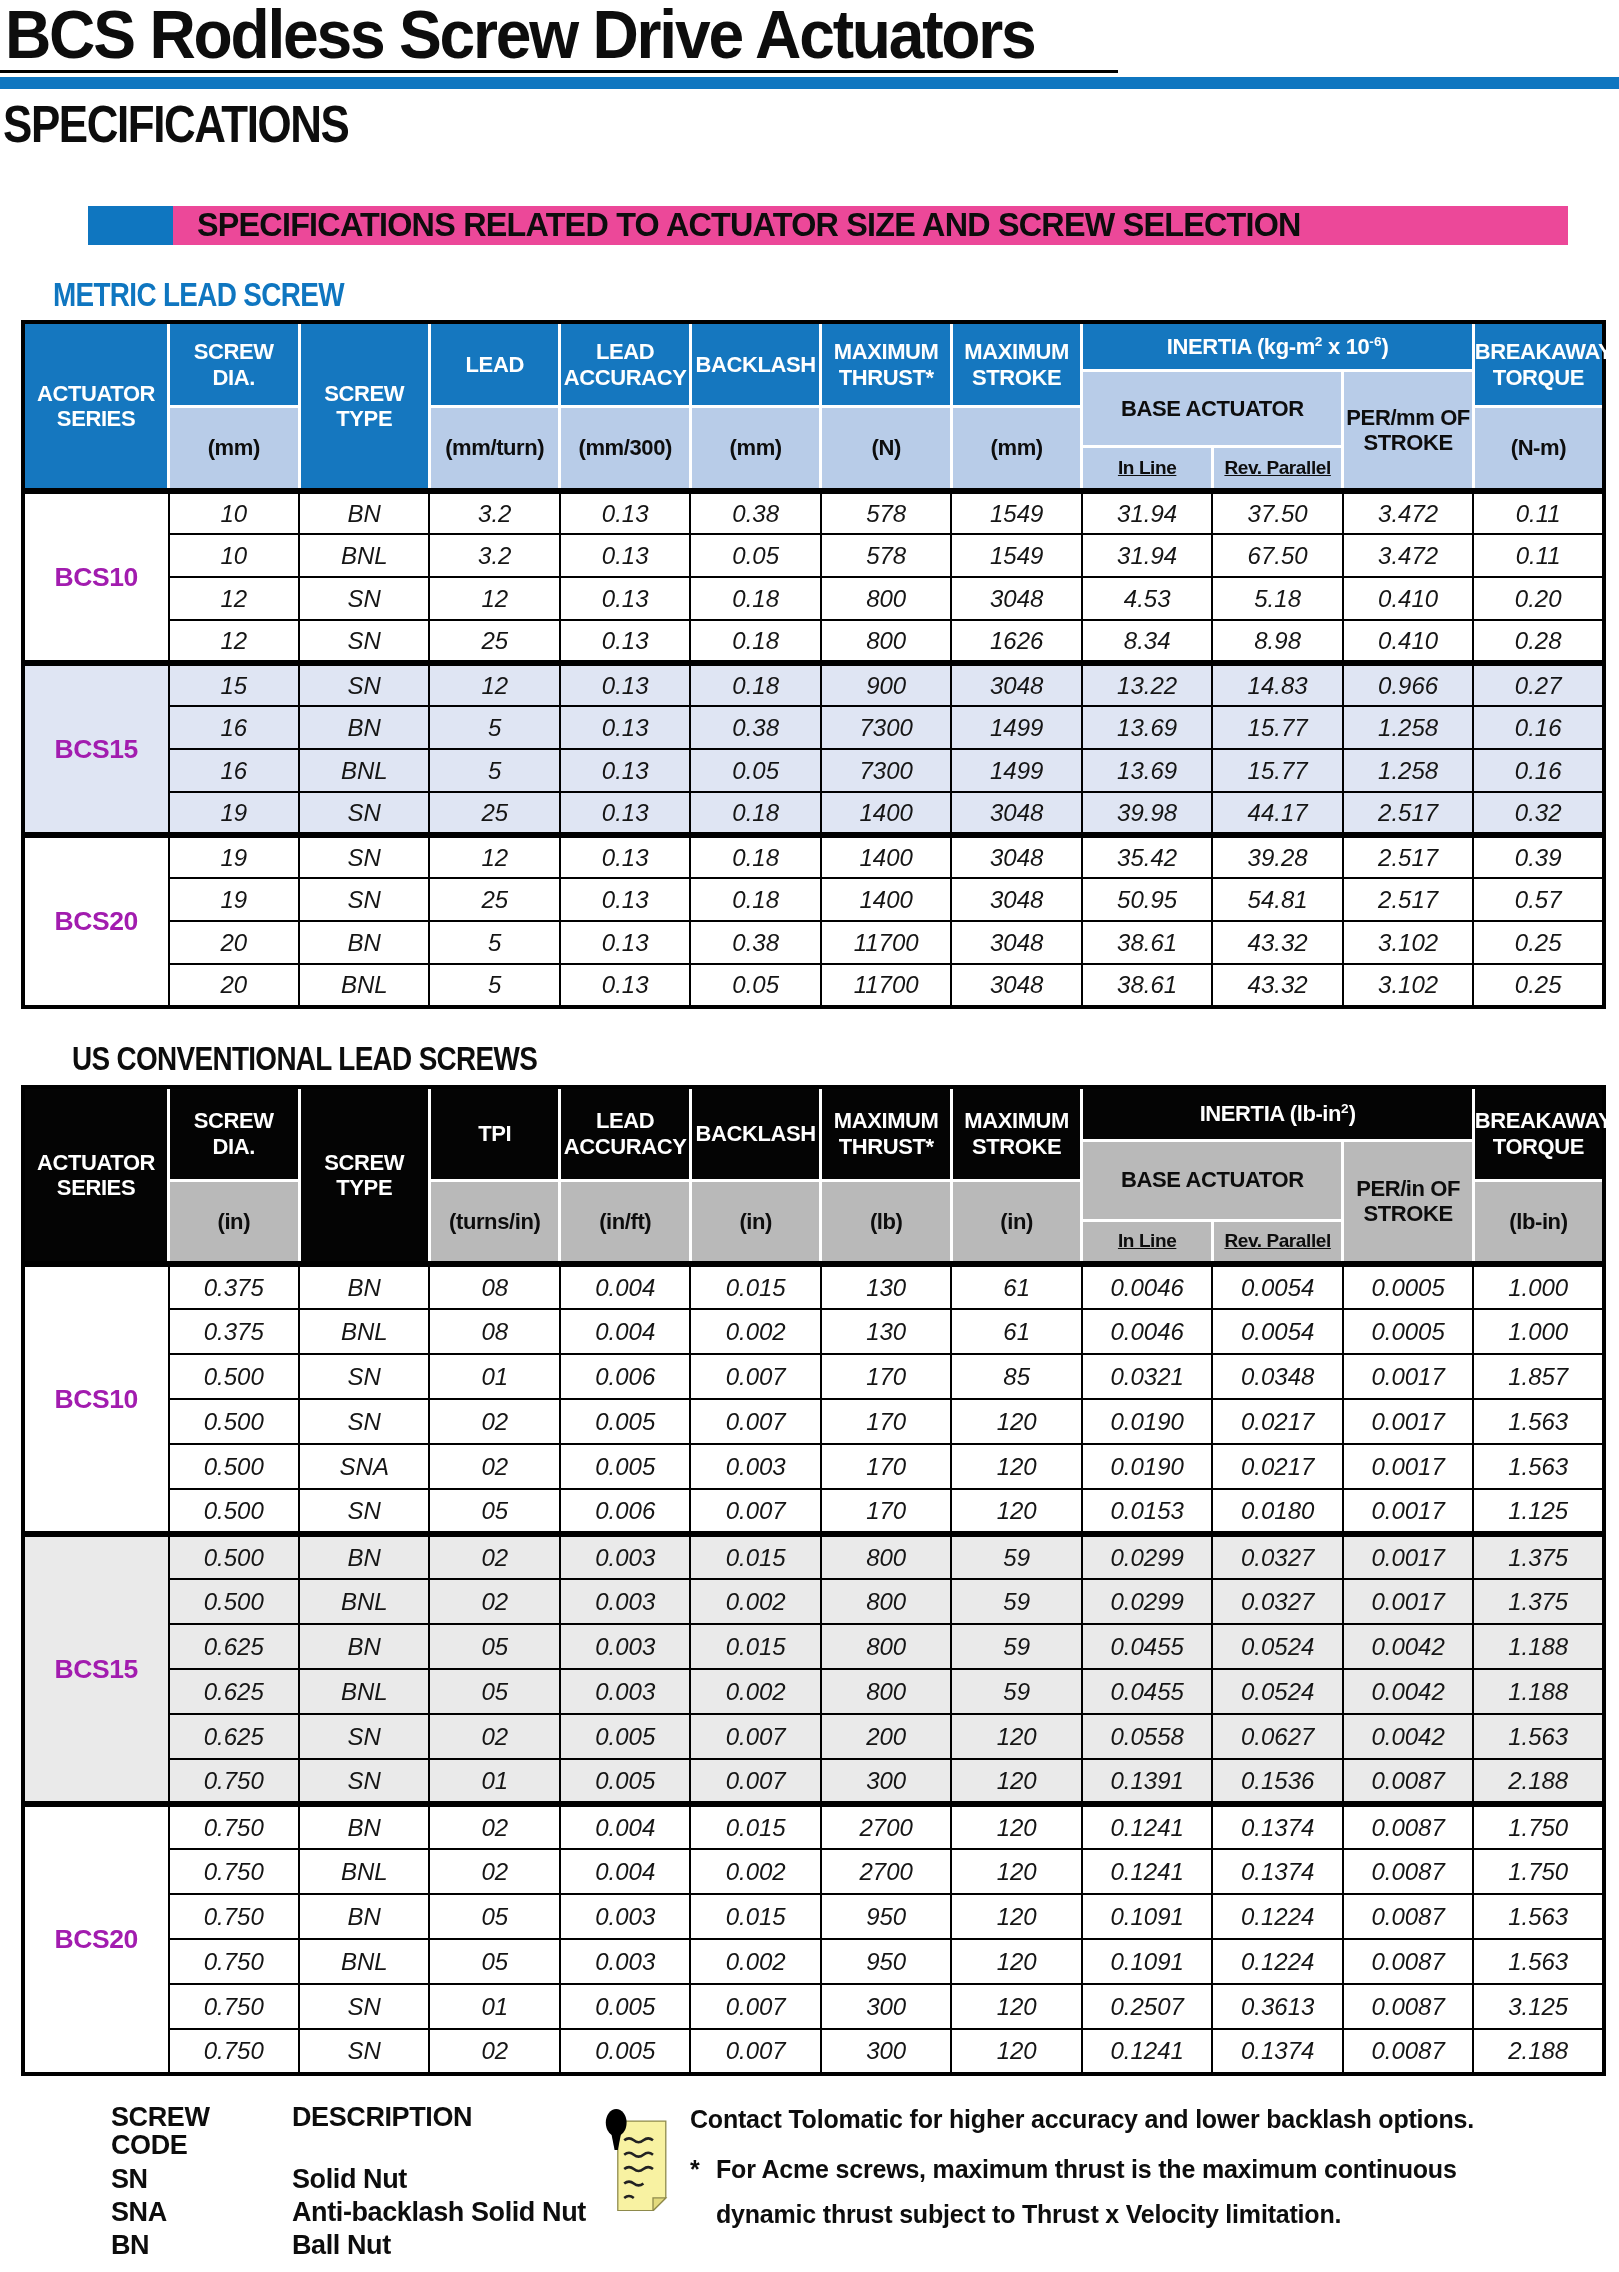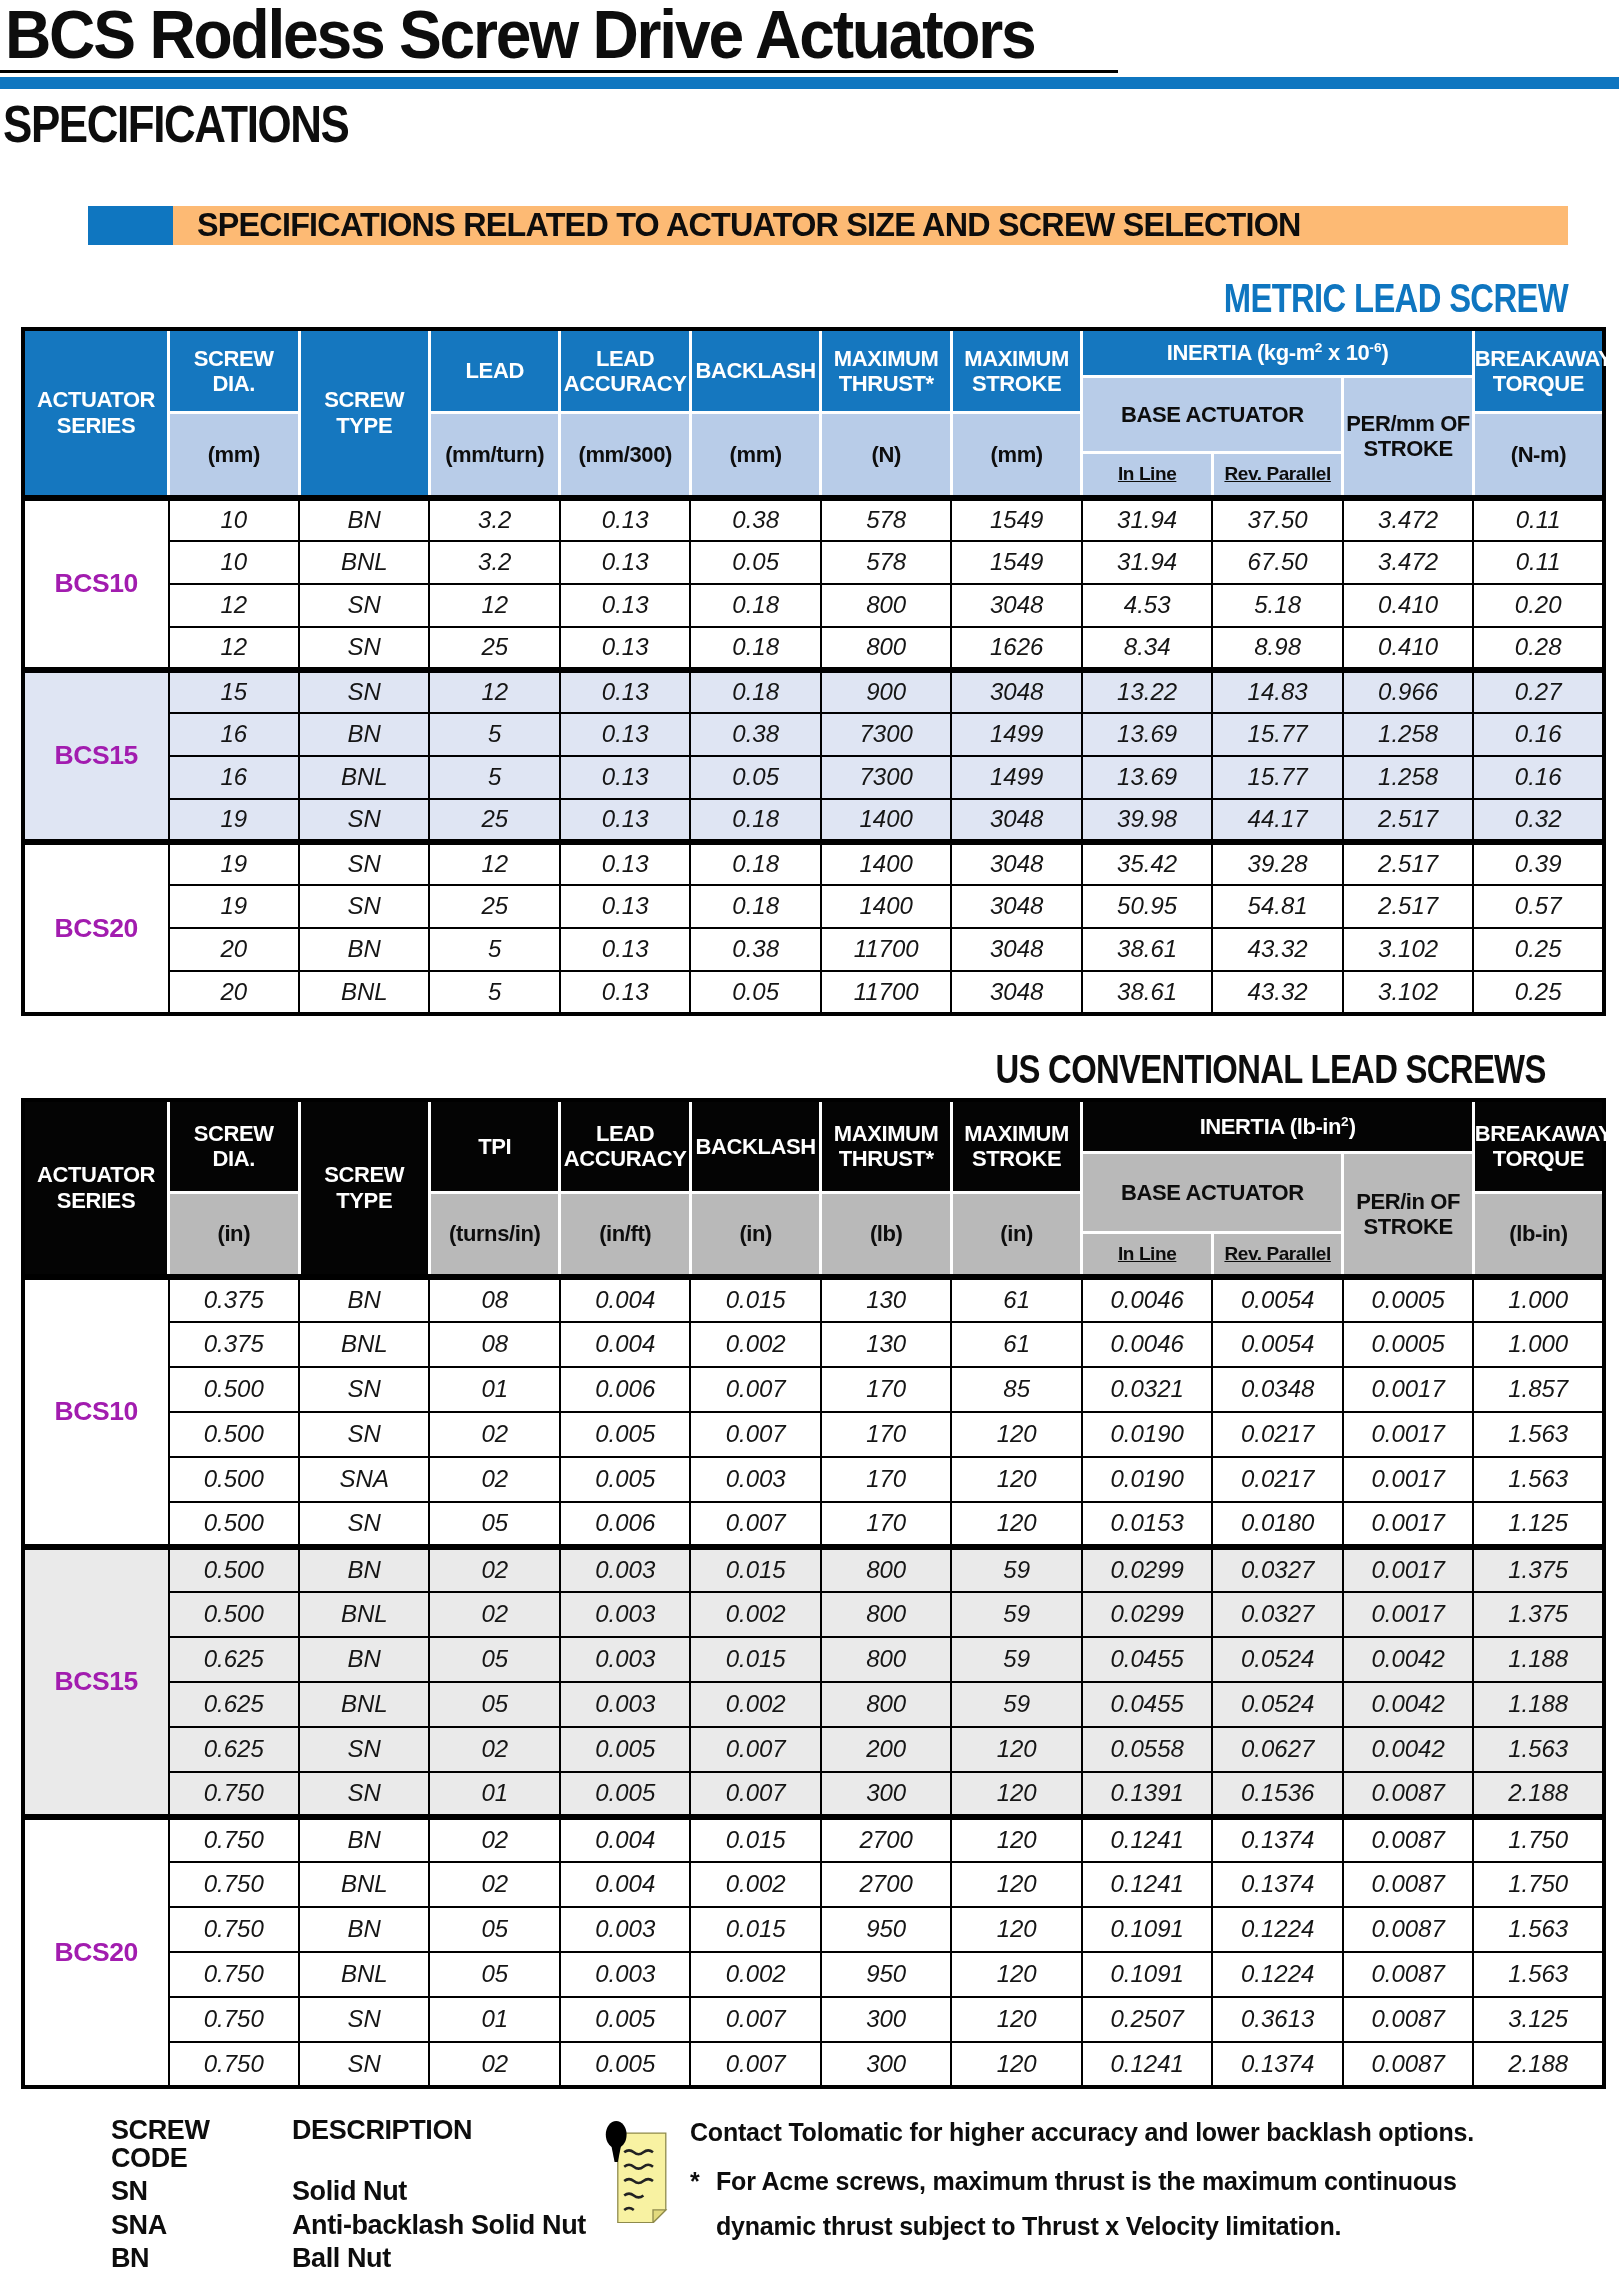--- a/index.html
+++ b/index.html
@@ -25,34 +25,34 @@
     font-size:51px; font-weight:bold; letter-spacing:-1.6px;
     line-height:1.0; white-space:nowrap;
     transform:scaleX(0.86); transform-origin:left top;
   }
 
   
   .section-banner {
     position:relative;
     margin:56px 0 0 88px;
     width:1480px; height:39px;
-    background:#fdba74;
+    background:#ec4899;
   }
   .banner-square { position:absolute; left:0; top:0; width:85px; height:39px; background:#0f76c0; }
   .banner-text {
     position:absolute; left:109px; top:0; height:39px;
     font-size:34px; font-weight:bold; letter-spacing:-0.8px;
     line-height:37px; white-space:nowrap; color:#0d0d0d;
     transform:scaleX(0.95); transform-origin:left center;
   }
 
   
   .table-title {
     width:1585px; margin:32px 0 0 21px;
-    text-align:right; font-size:40px; font-weight:bold; line-height:1.05;
+    text-align:left; font-size:34px; font-weight:bold; line-height:1.05;
   }
   .table-title > span { display:inline-block; transform:scaleX(0.82); transform-origin:center; white-space:nowrap; letter-spacing:-0.8px; }
   .metric-title-text { color:#0f76c0; }
   .us-title-text { color:#0d0d0d; }
 
   
   table.spec {
     table-layout:fixed; border-collapse:collapse;
     width:1585px; margin:8px 0 0 21px;
     border:4px solid #000;

